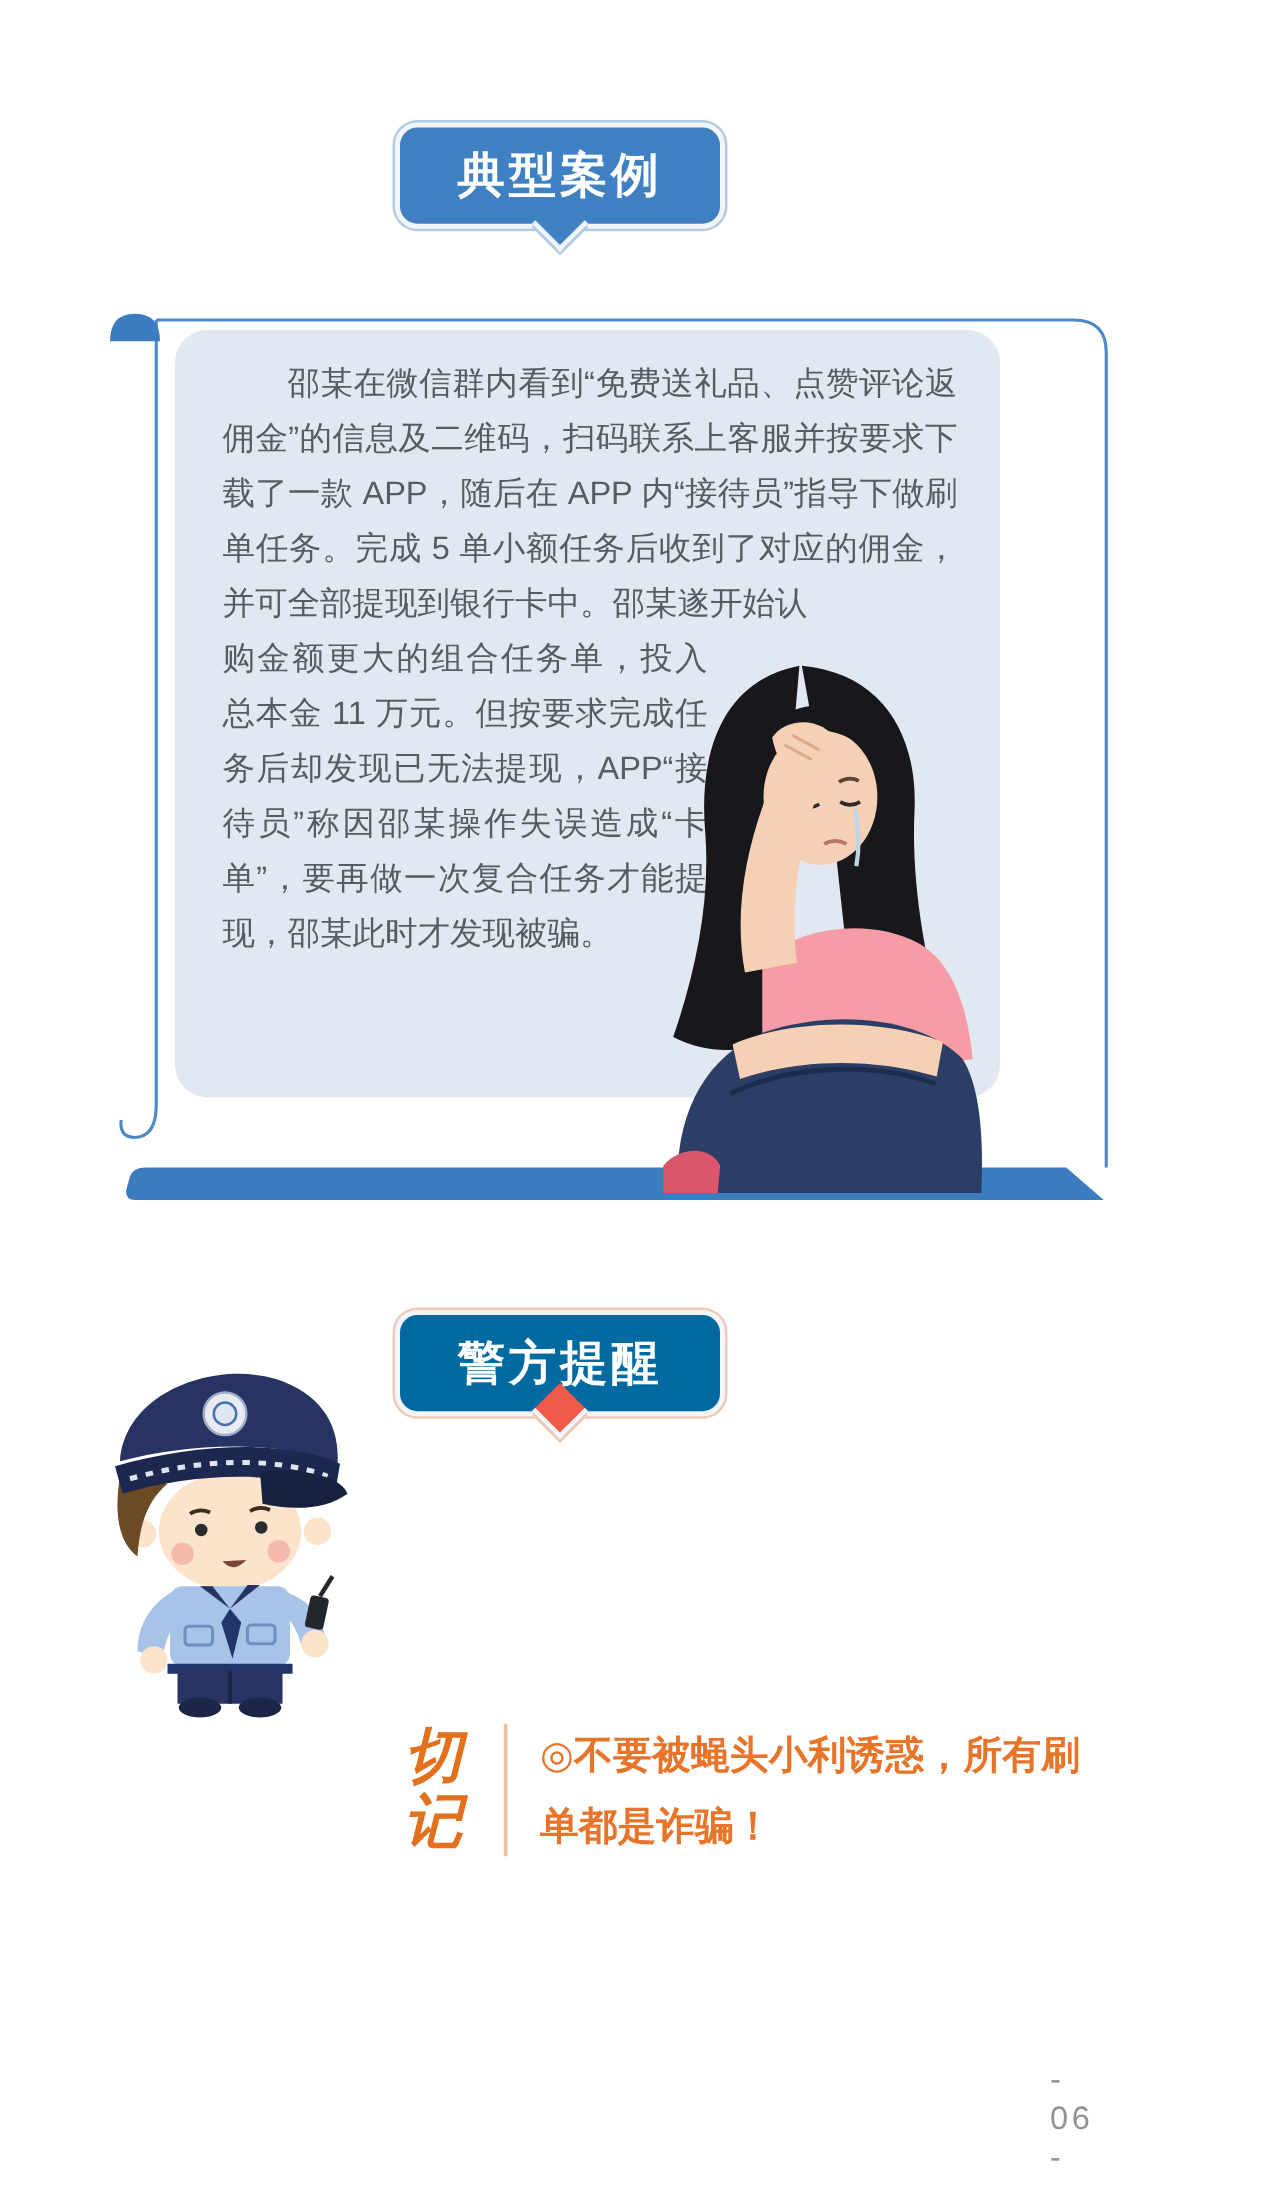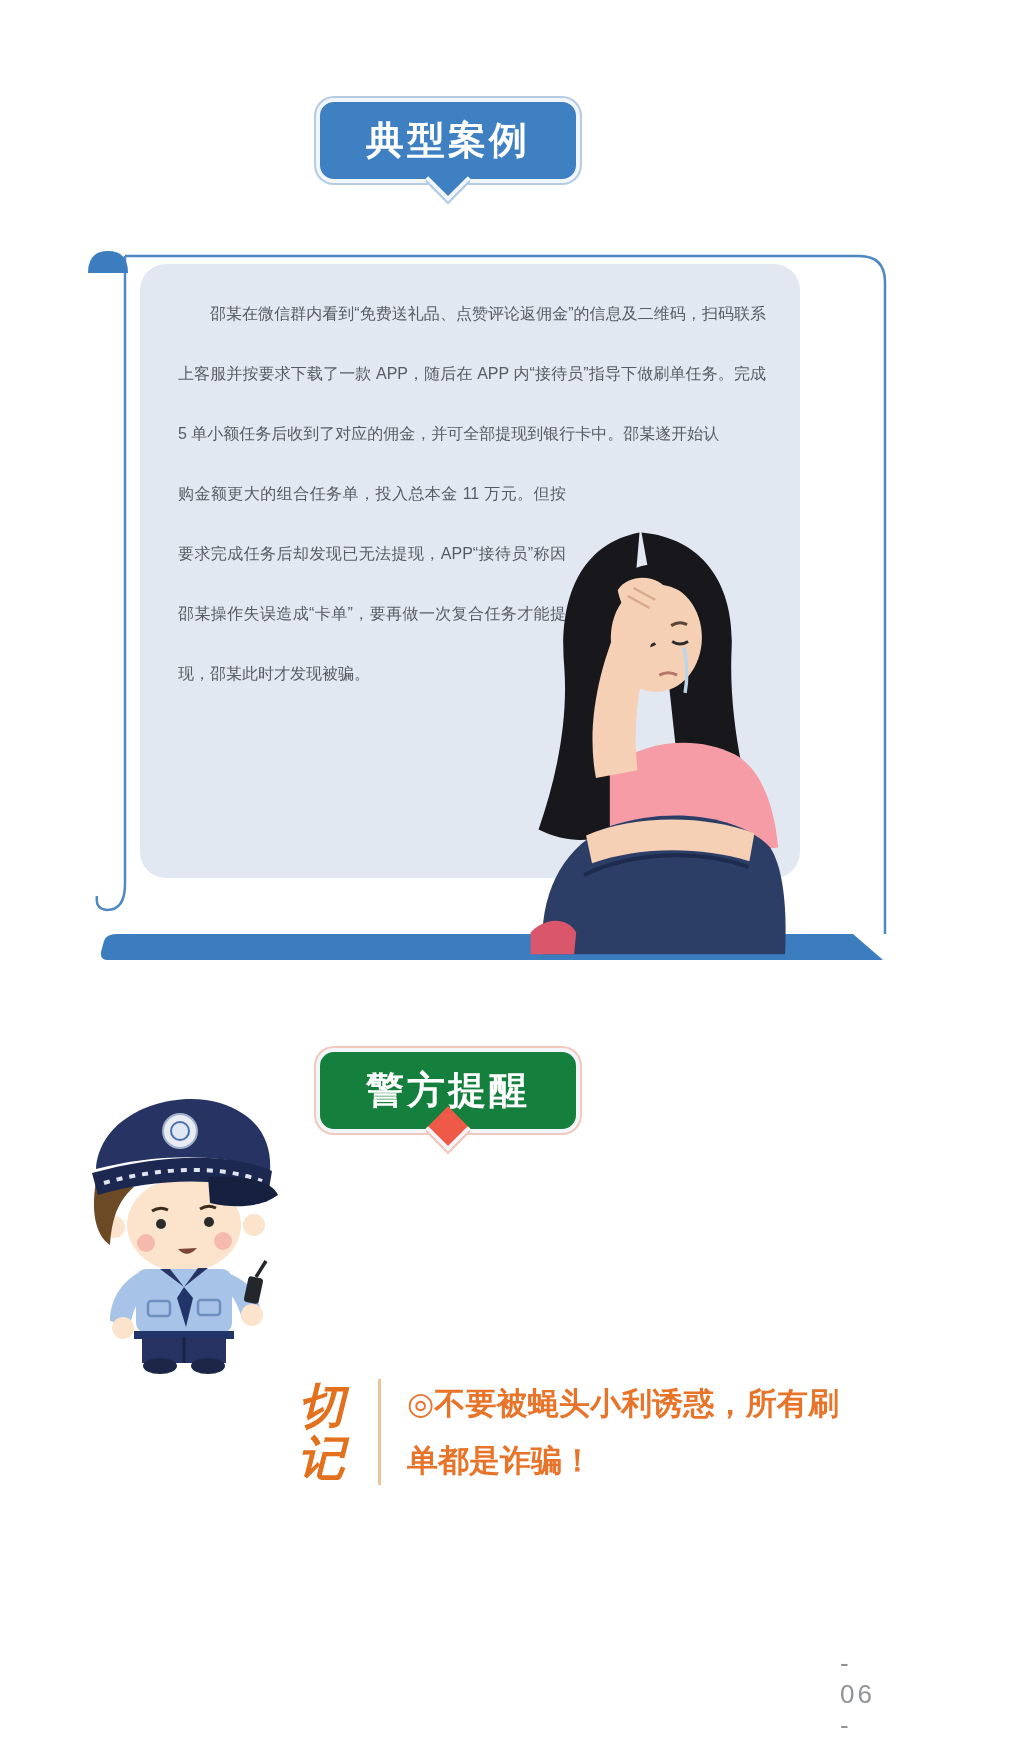--- a/index.html
+++ b/index.html
@@ -7,50 +7,50 @@
         font-family:"Liberation Sans","DejaVu Sans",sans-serif;}
 
   
   .banner{position:absolute;left:50%;transform:translateX(-50%);
           padding:13px 46px;border-radius:18px;
           border:4px solid #f2f6fa;
           font-family:"DejaVu Serif","Liberation Serif",serif;
           font-size:38px;font-weight:bold;color:#ffffff;letter-spacing:3px;
           white-space:nowrap;z-index:3;}
   .banner.blue{top:98px;background:#3e80c1;box-shadow:0 0 0 2px #b3cbe4;}
-  .banner.red{top:1048px;background:#15803d;box-shadow:0 0 0 2px #f1c9bb;}
+  .banner.red{top:1048px;background:#0369a1;box-shadow:0 0 0 2px #f1c9bb;}
   .banner .tip{position:absolute;left:50%;bottom:-16px;width:28px;height:28px;
           transform:translateX(-50%) rotate(45deg);
           border-right:4px solid #f2f6fa;border-bottom:4px solid #f2f6fa;z-index:-1;}
   .banner.blue .tip{background:#3e80c1;box-shadow:2px 2px 0 0 #b3cbe4;}
   .banner.red .tip{background:#ee5a47;box-shadow:2px 2px 0 0 #f1c9bb;}
 
   
   .case-wrap{position:absolute;left:95px;top:250px;width:795px;height:715px;}
   .case-wrap svg.frame{position:absolute;left:0;top:0;overflow:visible;}
   .case-box{position:absolute;left:45px;top:14px;width:660px;height:614px;
             background:#e2e8f1;border-radius:26px;box-sizing:border-box;
             padding:20px 34px 0 38px;z-index:2;}
-  .case-text{font-size:16px;line-height:60px;color:#565c64;text-align:justify;}
+  .case-text{font-size:26px;line-height:44px;color:#565c64;text-align:justify;}
   .case-p1{text-indent:2em;}
   .case-p2{width:388px;}
   .woman{position:absolute;left:398px;top:268px;width:297px;height:437px;z-index:4;}
 
   
   .reminder{position:absolute;left:0;top:1075px;width:1024px;height:470px;}
   .officer{position:absolute;left:60px;top:0;width:240px;height:300px;}
   .bubble{position:absolute;left:335px;top:135px;width:515px;box-sizing:border-box;
           background:#fdece3;border-radius:26px;padding:26px 28px;}
   .bubble .tail{position:absolute;left:-24px;top:112px;width:0;height:0;
           border-style:solid;border-width:16px 28px 16px 0;
           border-color:transparent #fdece3 transparent transparent;}
   .bubble-text{font-size:30px;line-height:60px;color:#cb4a43;letter-spacing:.5px;}
   .keepinmind-row{position:absolute;left:298px;top:300px;display:flex;align-items:center;gap:26px;}
   .keepinmind{width:1.15em;font-size:47px;line-height:1.1;font-weight:bold;font-style:italic;
-          font-family:"DejaVu Serif","Liberation Serif",serif;color:#e2701c;word-break:break-all;}
+          font-family:"DejaVu Serif","Liberation Serif",serif;color:#e2701c;word-break:break-all;margin-left:25px;}
   .km-divider{width:3px;height:106px;background:#ecc39b;}
   .warning-text{width:432px;font-size:31px;line-height:57px;font-weight:bold;color:#e8742a;text-align:justify;}
 
   .page-number{position:absolute;left:840px;top:1648px;font-size:26px;color:#8f9296;letter-spacing:3px;}
 </style>
 </head>
 <body>
 
 <div class="page">
 

